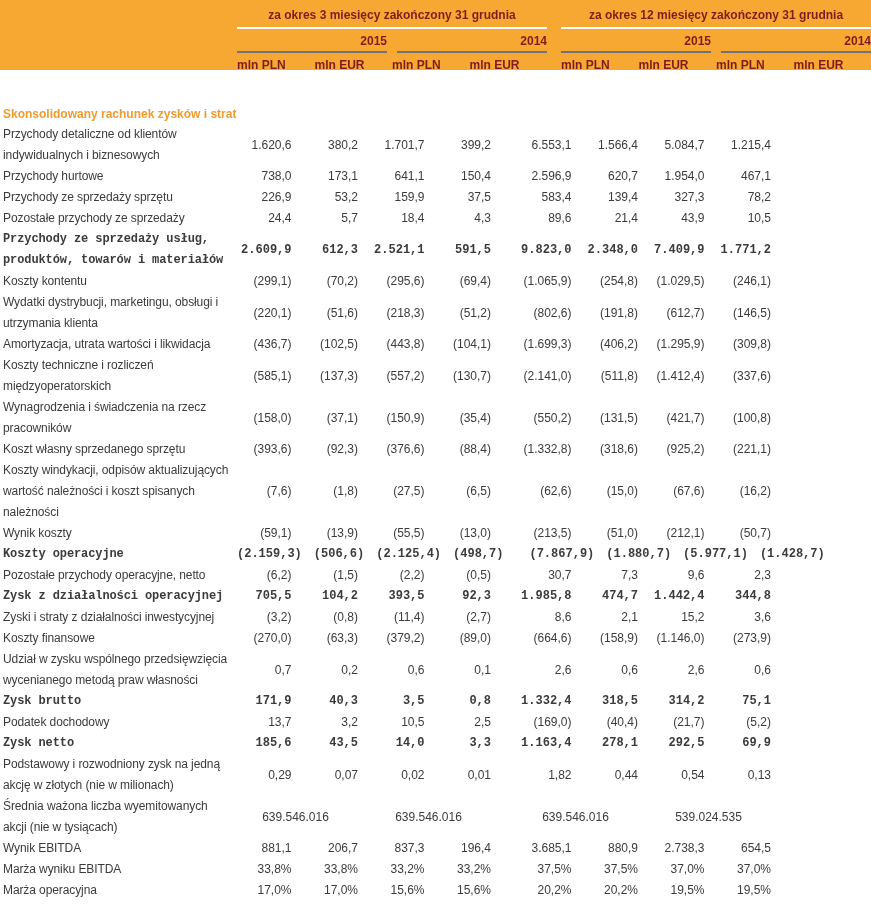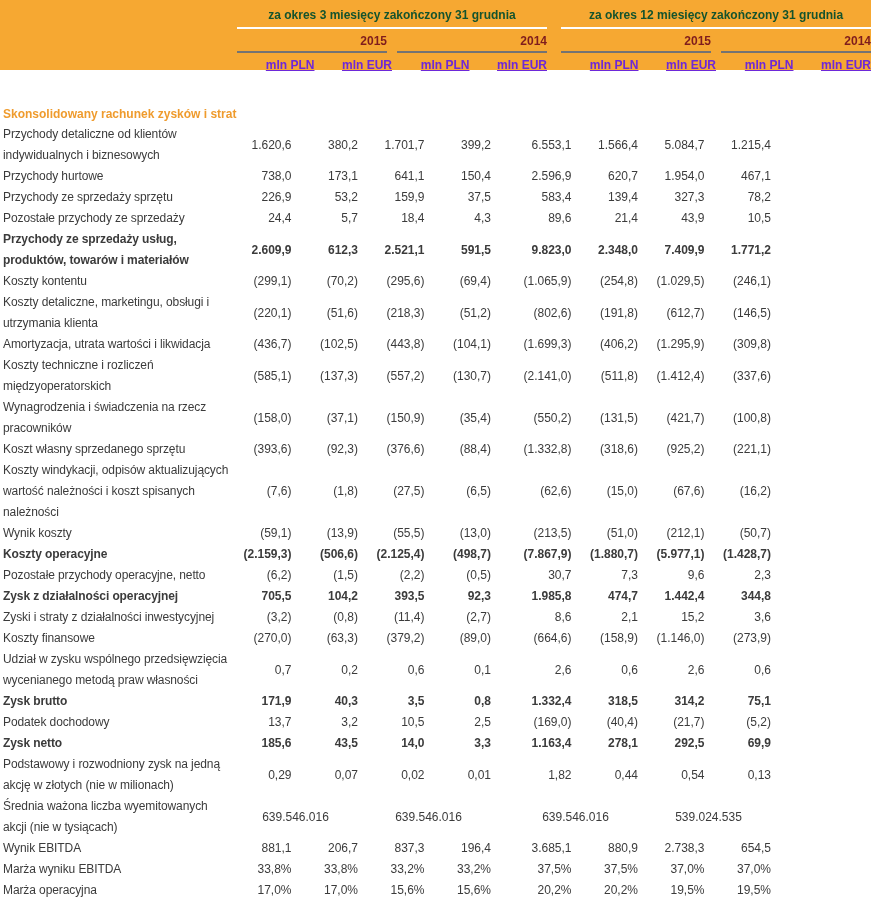--- a/index.html
+++ b/index.html
@@ -14,48 +14,47 @@
   
   .thead {
     background:#f6a832; height:70px;
     display:flex; align-items:stretch;
   }
   .thead-spacer { width:237px; flex:0 0 237px; }
   .hgroup { flex:1; display:flex; flex-direction:column; }
   .hgroup.h1 { padding-right:6px; }
   .hgroup.h2 { padding-left:8px; }
   .hgroup-title {
-    color:#14532d; font-weight:bold; text-align:center;
+    color:#7f1d1d; font-weight:bold; text-align:center;
     padding:8px 0 5px; border-bottom:2px solid #ffffff;
     white-space:nowrap;
   }
   .hyears { display:flex; }
   .hyear {
     flex:1; color:#7f1d1d; font-weight:bold; text-align:right;
     padding:5px 0 3px; border-bottom:2px solid #737373;
   }
   .hyear.y1 { margin-right:5px; }
   .hyear.y2 { margin-left:5px; }
   .hunits { display:flex; padding-top:5px; }
   .hunit {
-    flex:1; color:#6d28d9; font-weight:bold; text-align:right;
+    flex:1; color:#7f1d1d; font-weight:bold; text-align:left;
     white-space:nowrap;
-    text-decoration:underline;
   }
 
   
   .section-title {
     color:#ef9b2d; font-weight:bold;
     padding:6px 3px 3px 3px; line-height:14px;margin-top:31px;
   }
 
   
   .tbody { width:783px; }
   .row { display:flex; align-items:center; }
-  .row.bold { font-weight:bold; }
+  .row.bold { font-weight:bold;font-family:Liberation Mono, monospace; }
   .label {
     width:237px; flex:0 0 237px;
     padding:0 4px 0 3px; line-height:21px;
     letter-spacing:-0.1px;
   }
   .half { flex:1; display:flex; align-self:stretch; align-items:center; }
   .half.h1 { padding-right:6px; }
   .half.h2 { padding-left:8px; }
   .num {
     flex:1; text-align:right; padding-right:12px;
@@ -187,21 +186,21 @@
           <div class="num">(69,4)</div>
         </div>
         <div class="half h2">
           <div class="num">(1.065,9)</div>
           <div class="num">(254,8)</div>
           <div class="num">(1.029,5)</div>
           <div class="num">(246,1)</div>
         </div>
       </div>
       <div class="row">
-        <div class="label">Koszty detaliczne, marketingu, obsługi i utrzymania klienta</div>
+        <div class="label">Wydatki dystrybucji, marketingu, obsługi i utrzymania klienta</div>
         <div class="half h1">
           <div class="num">(220,1)</div>
           <div class="num">(51,6)</div>
           <div class="num">(218,3)</div>
           <div class="num">(51,2)</div>
         </div>
         <div class="half h2">
           <div class="num">(802,6)</div>
           <div class="num">(191,8)</div>
           <div class="num">(612,7)</div>

